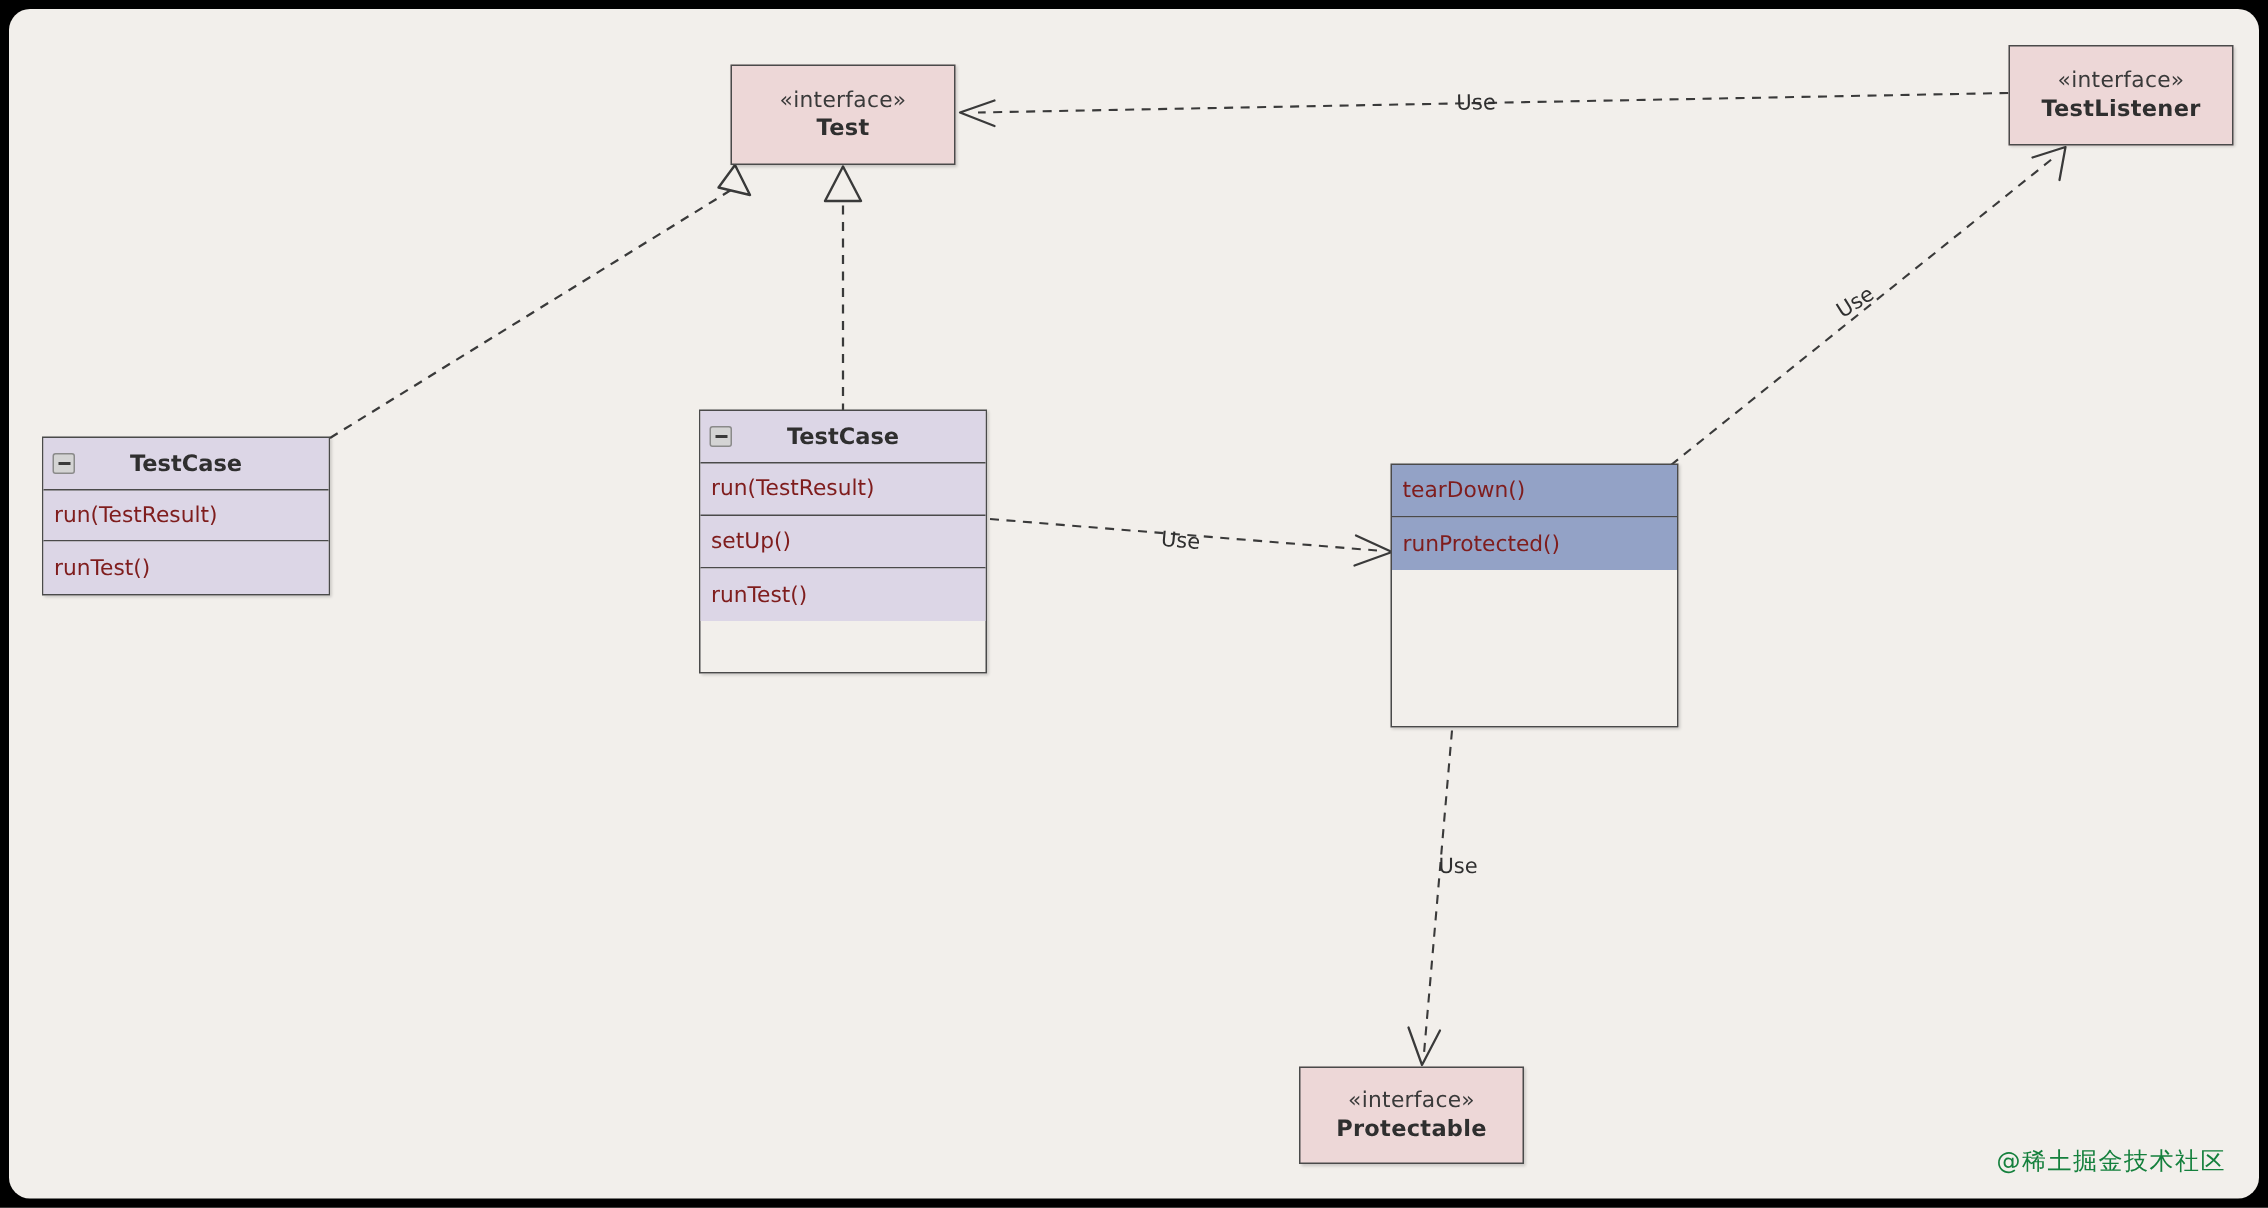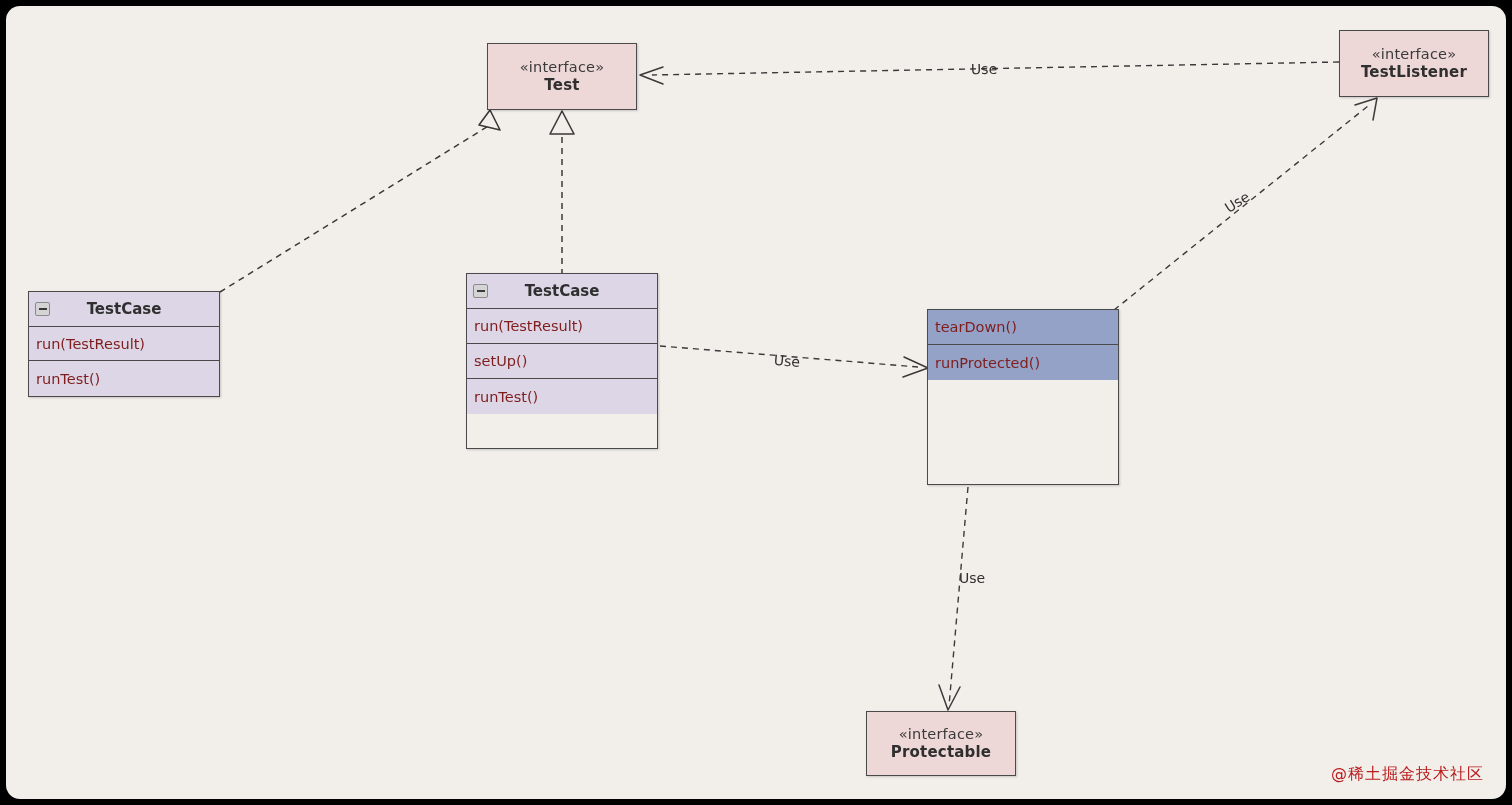--- a/index.html
+++ b/index.html
@@ -122,21 +122,21 @@
     color: #2f2f2f;
     white-space: nowrap;
   }
 
   
   #watermark {
     position: absolute;
     right: 22px;
     bottom: 14px;
     font-size: 16px;
-    color: #b91c1c;
+    color: #15803d;
     letter-spacing: 1px;
     white-space: nowrap;
   }
 </style>
 </head>
 <body>
 
 <div id="canvas">
 
   <svg id="svg-layer" viewBox="0 0 1500 793" xmlns="http://www.w3.org/2000/svg">

